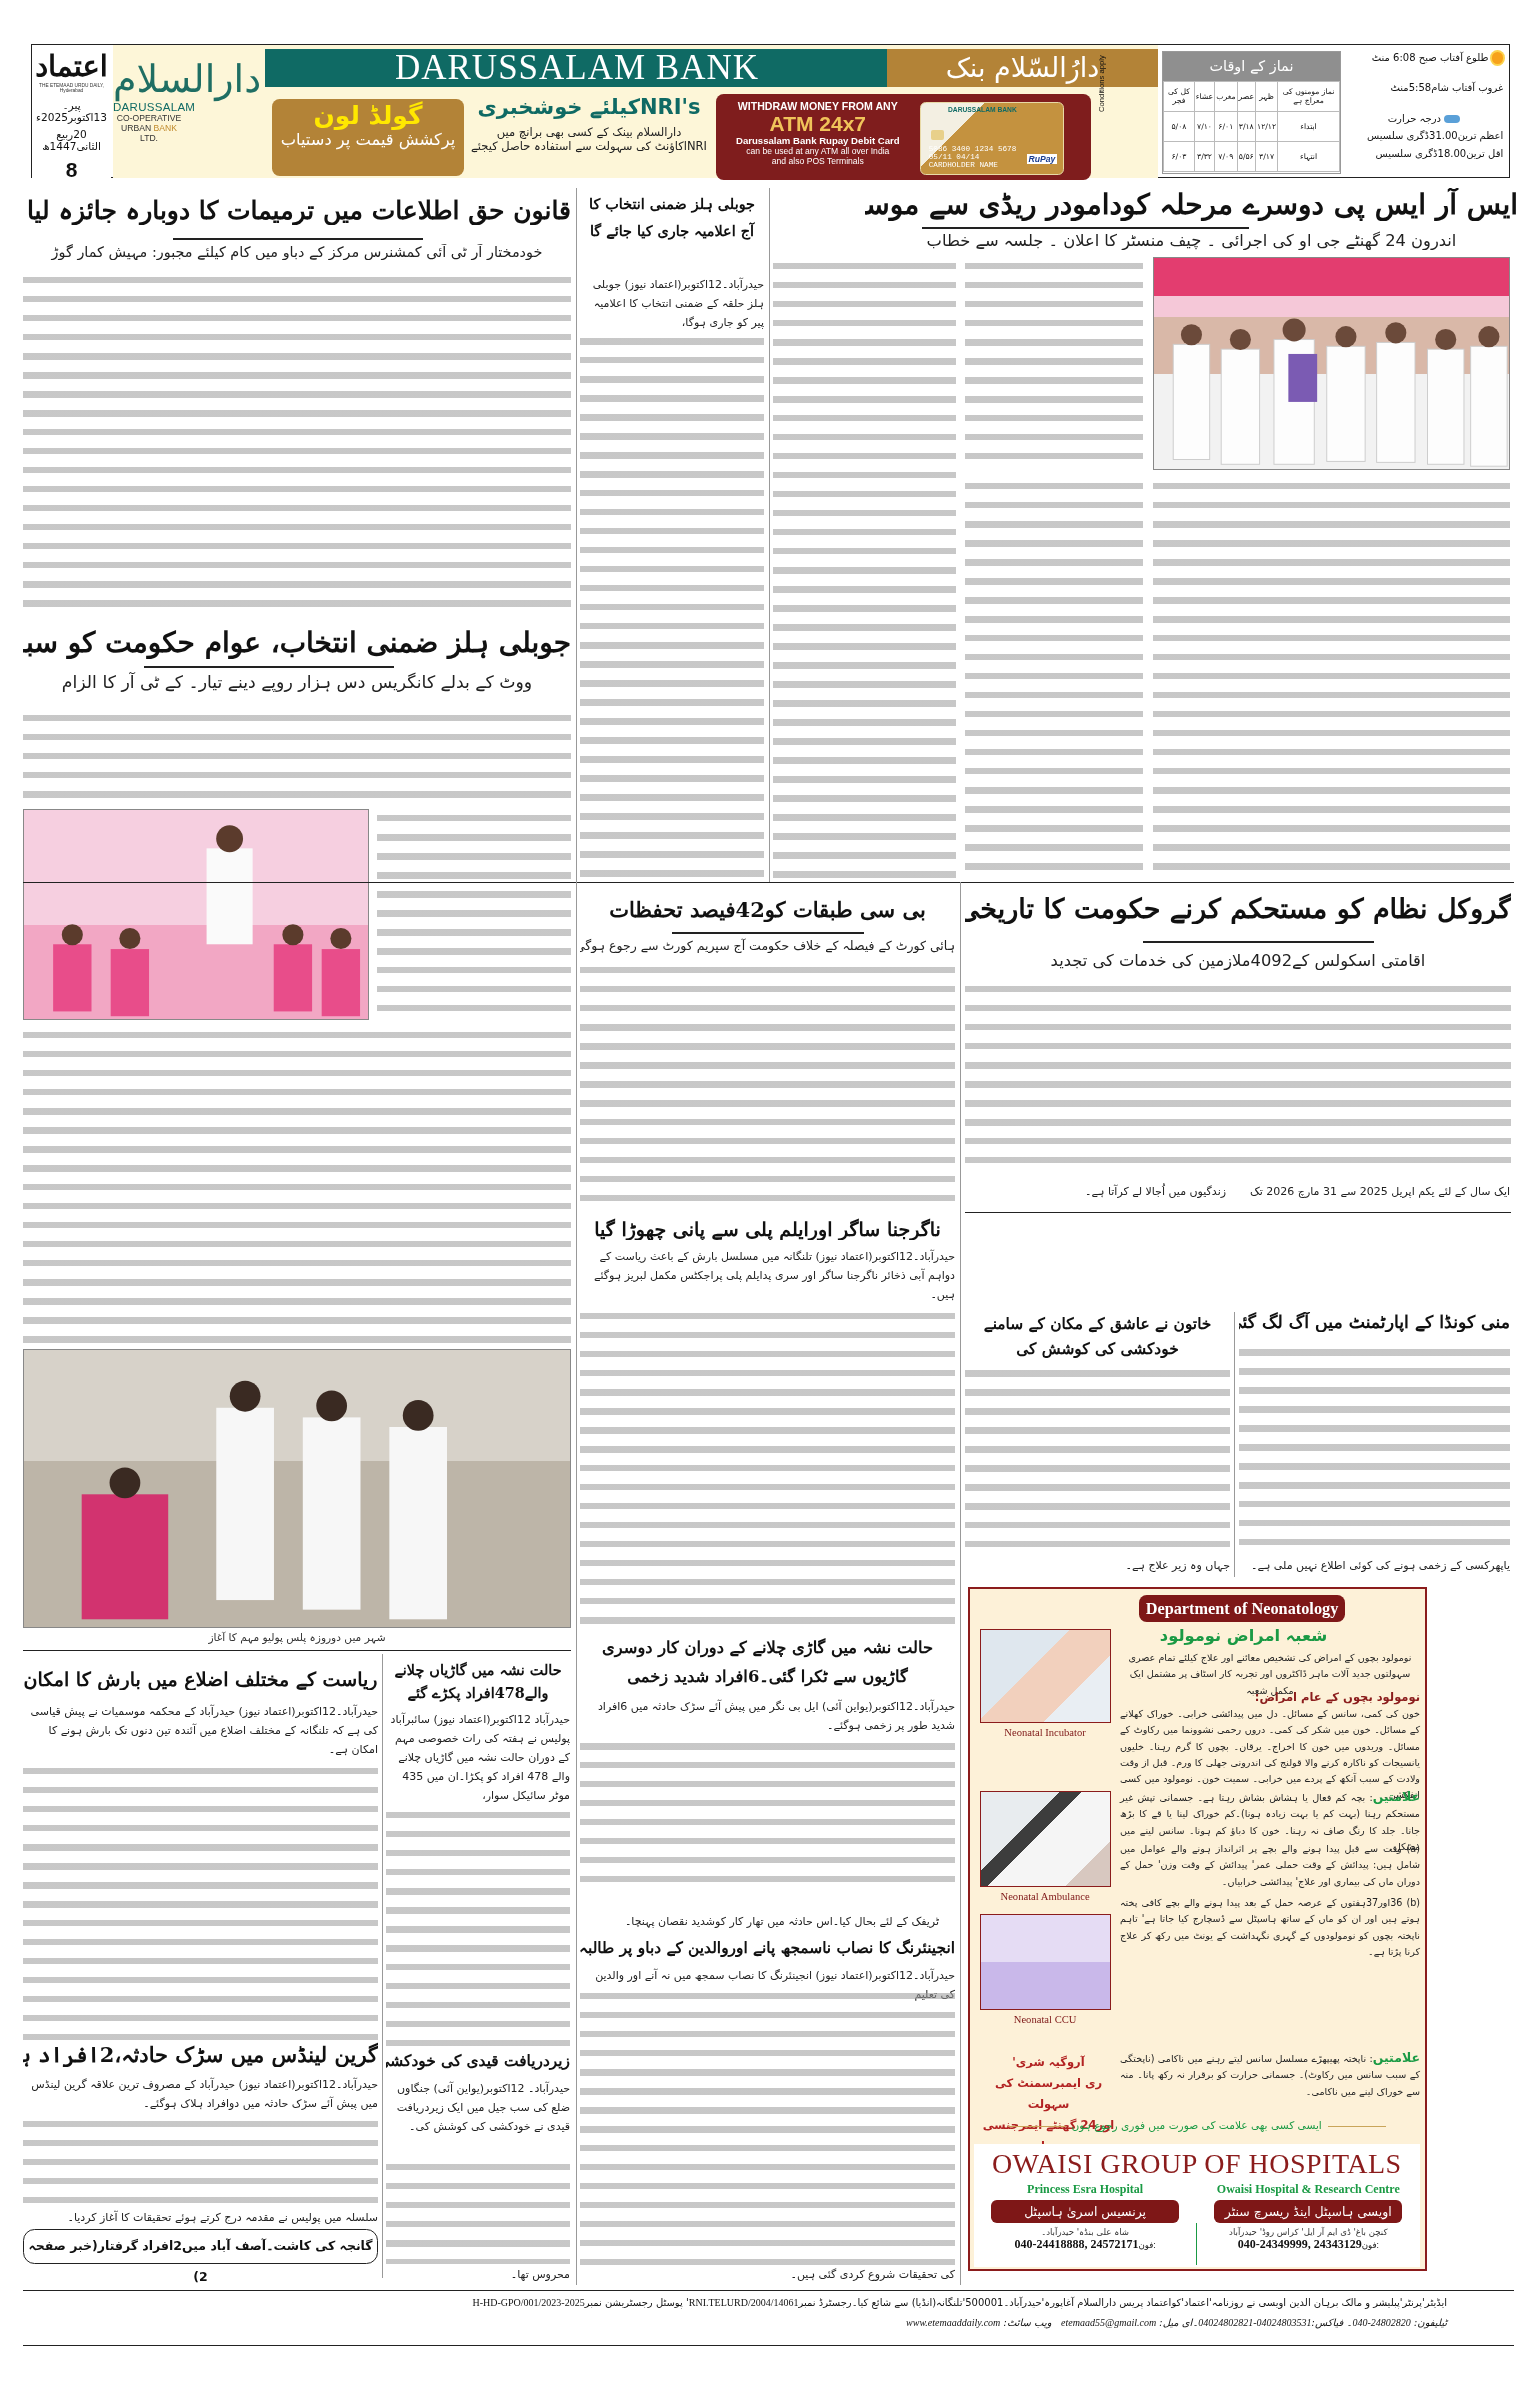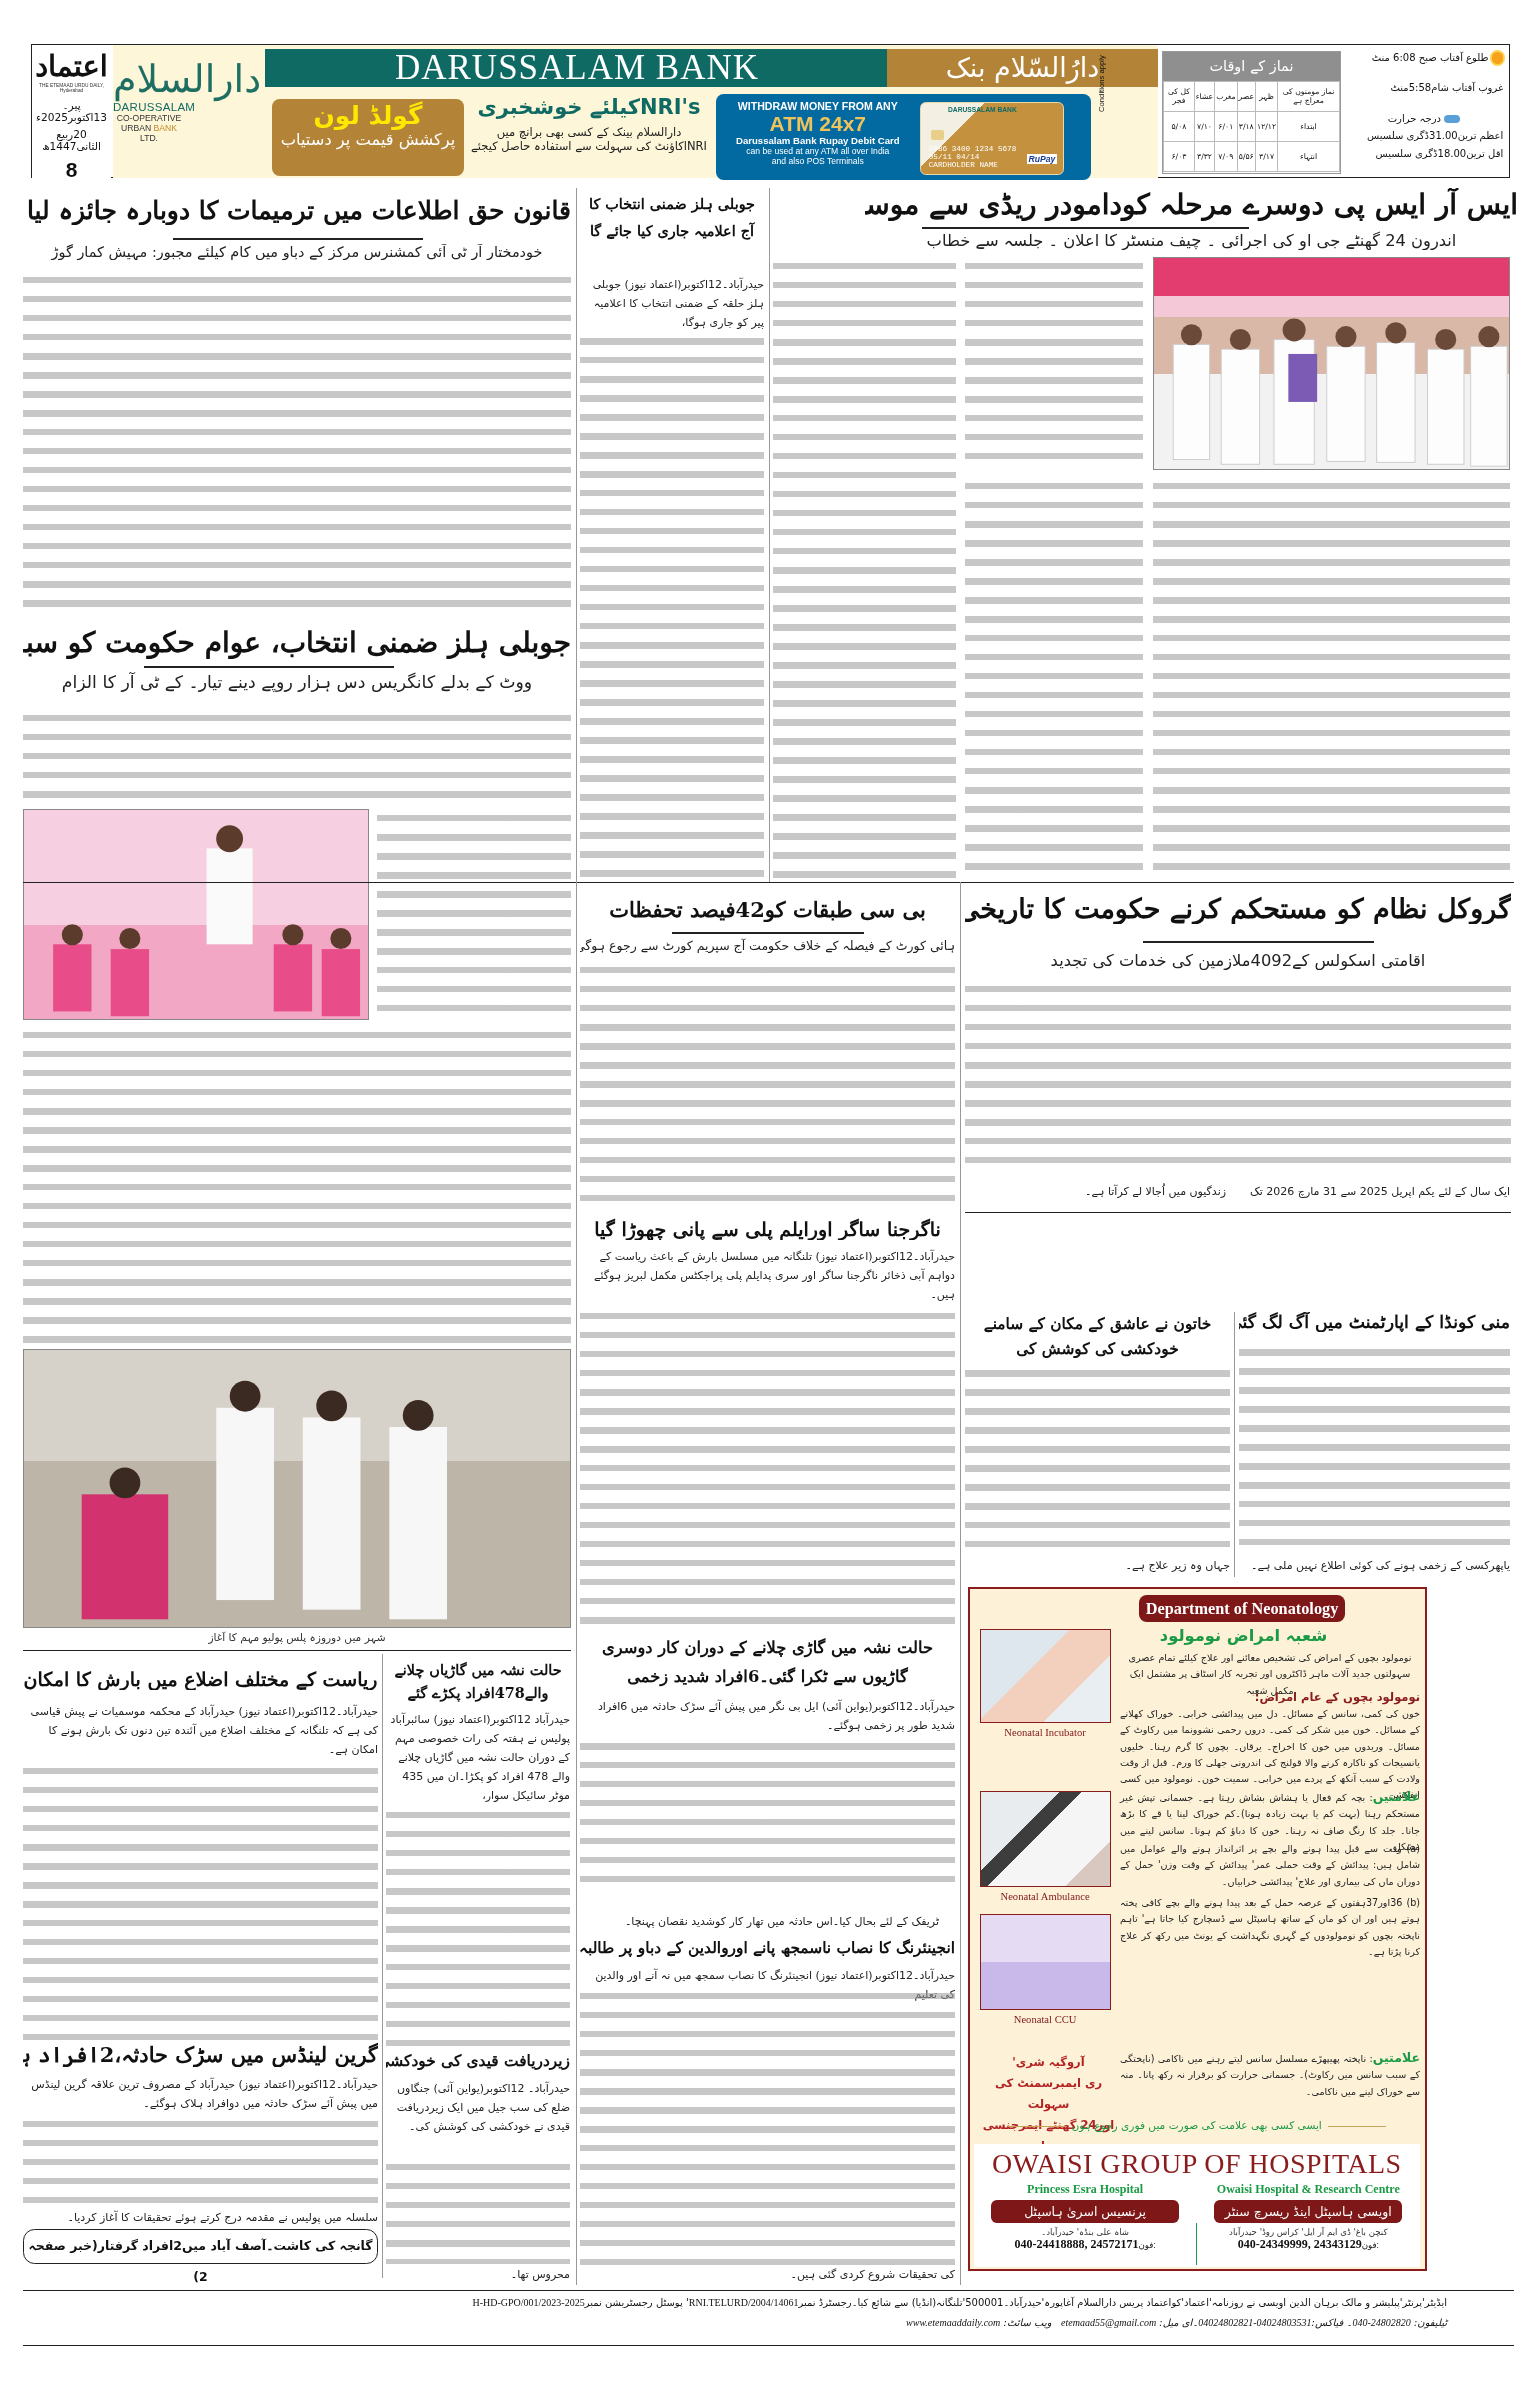--- a/index.html
+++ b/index.html
@@ -32,21 +32,21 @@
   #bank-logo .n2 b { color: #c08a2c; font-weight: normal; }
   #bank-title-en { position: absolute; left: 152px; top: 3.8px; width: 624px; height: 38px; background: #0f6a64; color: #fff; font-family: "Liberation Serif", serif; font-size: 35px; line-height: 38px; text-align: center; letter-spacing: 1px; }
   #bank-title-ur { position: absolute; left: 774px; top: 3.8px; width: 271px; height: 38px; background: #b38337; color: #fff; font-size: 27px; line-height: 38px; text-align: center; direction: rtl; font-family: "DejaVu Sans", sans-serif; }
   #gold-loan { position: absolute; left: 159px; top: 54px; width: 192px; height: 77px; background: #b38337; border-radius: 7.7px; text-align: center; direction: rtl; }
   #gold-loan .t1 { color: #ffe800; font-size: 25px; font-weight: bold; font-family: "DejaVu Sans", sans-serif; margin-top: 1.9px; }
   #gold-loan .t2 { color: #fff; font-size: 16.3px; font-family: "DejaVu Sans", sans-serif; }
   #nri-block { position: absolute; left: 357px; top: 50px; width: 238px; height: 81px; text-align: center; direction: rtl; font-family: "DejaVu Sans", sans-serif; }
   #nri-block .t1 { color: #0f6a64; font-size: 21px; font-weight: bold; }
   #nri-block .t2 { font-size: 11.5px; margin-top: 5.8px; color: #222; }
   #nri-block .t3 { font-size: 11.5px; color: #222; }
-  #atm-block { position: absolute; left: 603px; top: 86px; width: 375px; height: 86px; background: #0369a1; border-radius: 7.7px; transform: translateY(-37px); }
+  #atm-block { position: absolute; left: 603px; top: 86px; width: 375px; height: 86px; background: #7f1d1d; border-radius: 7.7px; transform: translateY(-37px); }
   #atm-text { position: absolute; left: 5.8px; top: 5.8px; width: 192px; text-align: center; color: #fff; font-family: "Liberation Sans", sans-serif; }
   #atm-text .w1 { font-size: 10.6px; font-weight: bold; }
   #atm-text .w2 { font-size: 21px; font-weight: bold; color: #f0c35a; line-height: 23px; }
   #atm-text .w3 { font-size: 9.6px; font-weight: bold; }
   #atm-text .w4 { font-size: 8.6px; }
   #debit-card { position: absolute; left: 204px; top: 7.7px; width: 144px; height: 73px; border-radius: 5.8px; background: linear-gradient(135deg, #f3efe2 0 30%, #c4923f 30% 100%); border: 1px solid #e8d9a6; font-family: "Liberation Mono", monospace; }
   #debit-card .bn { position: absolute; left: 27px; top: 3.8px; font-size: 6.7px; color: #0f6a64; font-weight: bold; font-family: "Liberation Sans", sans-serif; }
   #debit-card .chip { position: absolute; left: 9.6px; top: 27px; width: 13.4px; height: 10.6px; background: #e8d08a; border-radius: 1.9px; }
   #debit-card .num { position: absolute; left: 7.7px; top: 42px; font-size: 7.7px; color: #fff; }
   #debit-card .rp { position: absolute; right: 5.8px; bottom: 9.6px; font-size: 8.6px; font-weight: bold; font-style: italic; color: #1b3d8f; background: #fff; padding: 0 1.9px; font-family: "Liberation Sans", sans-serif; }

